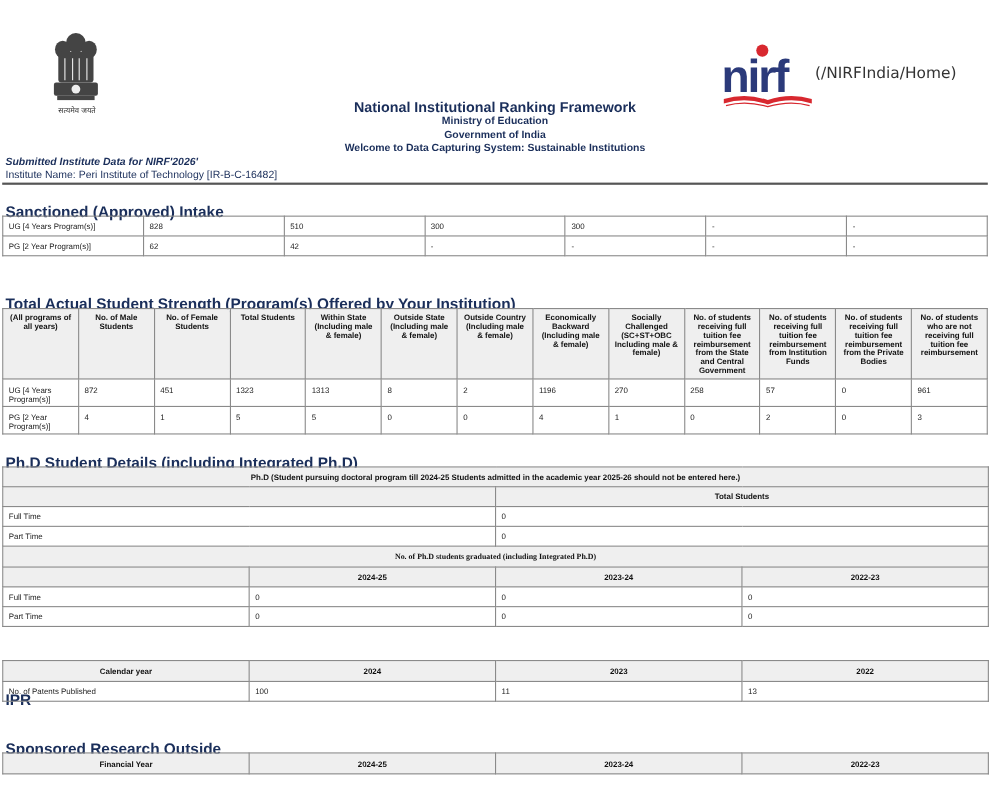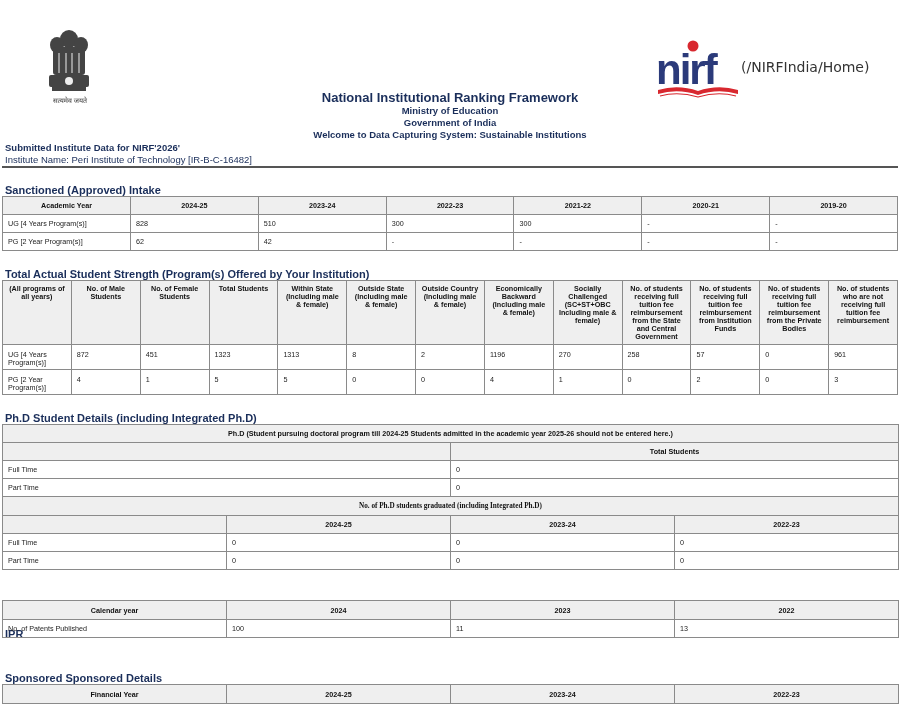--- a/index.html
+++ b/index.html
@@ -4,24 +4,24 @@
 <style>
   html, body { margin:0; padding:0; background:#ffffff; }
   body { width:900px; height:725px; overflow:hidden; position:relative; font-family:"Liberation Sans", sans-serif; color:#111; }
   .emblem { position:absolute; left:44px; top:25px; width:50px; height:82px; }
   .emblem-caption { position:absolute; left:40px; top:96px; width:60px; text-align:center; font-size:7px; color:#333; }
   .header-center { position:absolute; left:0; width:900px; top:90px; text-align:center; color:#1a2e5a; font-weight:bold; }
   .header-center .h1 { font-size:13px; line-height:15px; left:0; }
   .header-center .h2 { font-size:9.5px; line-height:12px; }
   .nirf-logo { position:absolute; left:656px; top:40px; width:84px; height:60px; }
   .nirf-link { position:absolute; left:741px; top:59px; font-size:14px; color:#333; font-family:"DejaVu Sans", sans-serif; }
-  .submitted { position:absolute; left:5px; top:142px; font-size:9.5px; font-weight:bold; color:#1a2e5a; }
+  .submitted { position:absolute; left:5px; top:142px; font-size:9.5px; font-weight:bold; color:#1a2e5a;font-style:italic; }
   .inst-name { position:absolute; left:5px; top:154px; font-size:9.5px; color:#1a2e5a; }
   .rule { position:absolute; left:2px; top:166px; width:896px; height:2px; background:#555; }
-  .section-title { position:absolute; left:5px; font-size:11px; font-weight:bold; color:#1a2e5a; }
+  .section-title { position:absolute; left:5px; font-size:14px; font-weight:bold; color:#1a2e5a; }
   table { position:absolute; left:2px; width:896px; border-collapse:collapse; table-layout:fixed; font-size:7.2px; }
   td, th { border:1.5px solid #8a8a8a; padding:0 5px; vertical-align:middle; }
   th { background:#efefef; font-weight:bold; text-align:center; color:#111; }
   td { text-align:left; color:#222; }
   .t-strength th { vertical-align:top; padding-top:4px; line-height:8px;margin-left:44px; }
   .t-strength td { vertical-align:top; padding-top:6px; line-height:8px; }
 </style>
 </head>
 <body>
 
@@ -68,29 +68,20 @@
   <colgroup>
       <col style="width:128px">
       <col>
       <col>
       <col>
       <col>
       <col>
       <col>
     </colgroup>
   <tbody>
-      <tr style="height:18px;">
-    <th>Academic Year</th>
-    <th>2024-25</th>
-    <th>2023-24</th>
-    <th>2022-23</th>
-    <th>2021-22</th>
-    <th>2020-21</th>
-    <th>2019-20</th>
-  </tr>
   <tr style="height:18px;">
     <td>UG [4 Years Program(s)]</td>
     <td>828</td>
     <td>510</td>
     <td>300</td>
     <td>300</td>
     <td>-</td>
     <td>-</td>
   </tr>
   <tr style="height:18px;">
@@ -221,21 +212,21 @@
   </tr>
   <tr style="height:18px;">
     <td>No. of Patents Published</td>
     <td>100</td>
     <td>11</td>
     <td>13</td>
   </tr>
 </tbody>
   </table>
 
-<div class="section-title" style="top:672px;">Sponsored Sponsored Details</div>
+<div class="section-title" style="top:672px;">Sponsored Research Outside</div>
 <table style="top:684px;">
   <colgroup>
       <col style="width:224px">
       <col style="width:224px">
       <col style="width:224px">
       <col style="width:224px">
     </colgroup>
   <tbody>
       <tr style="height:19px;">
     <th>Financial Year</th>

